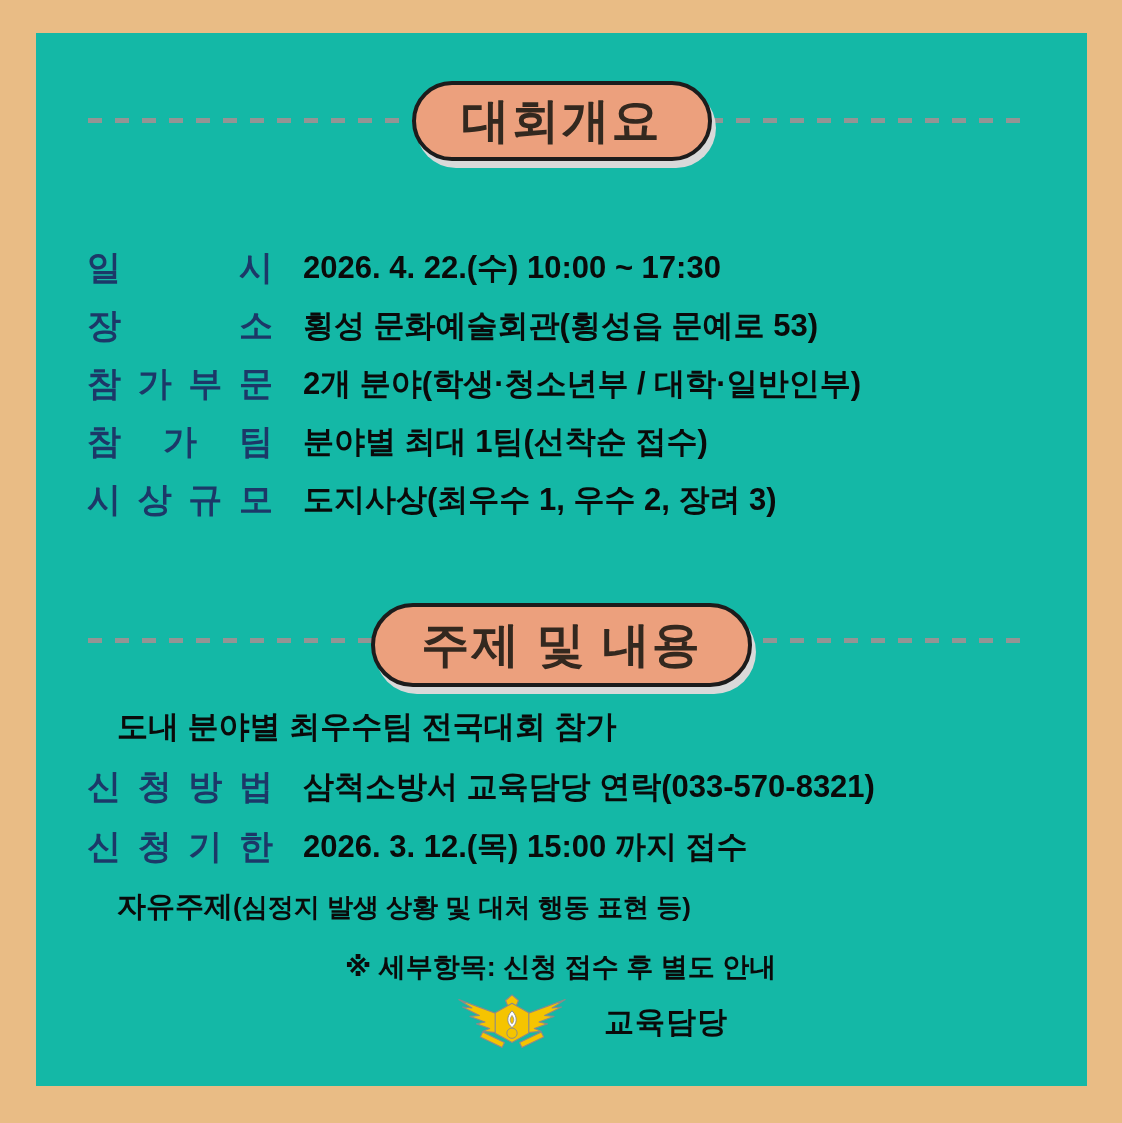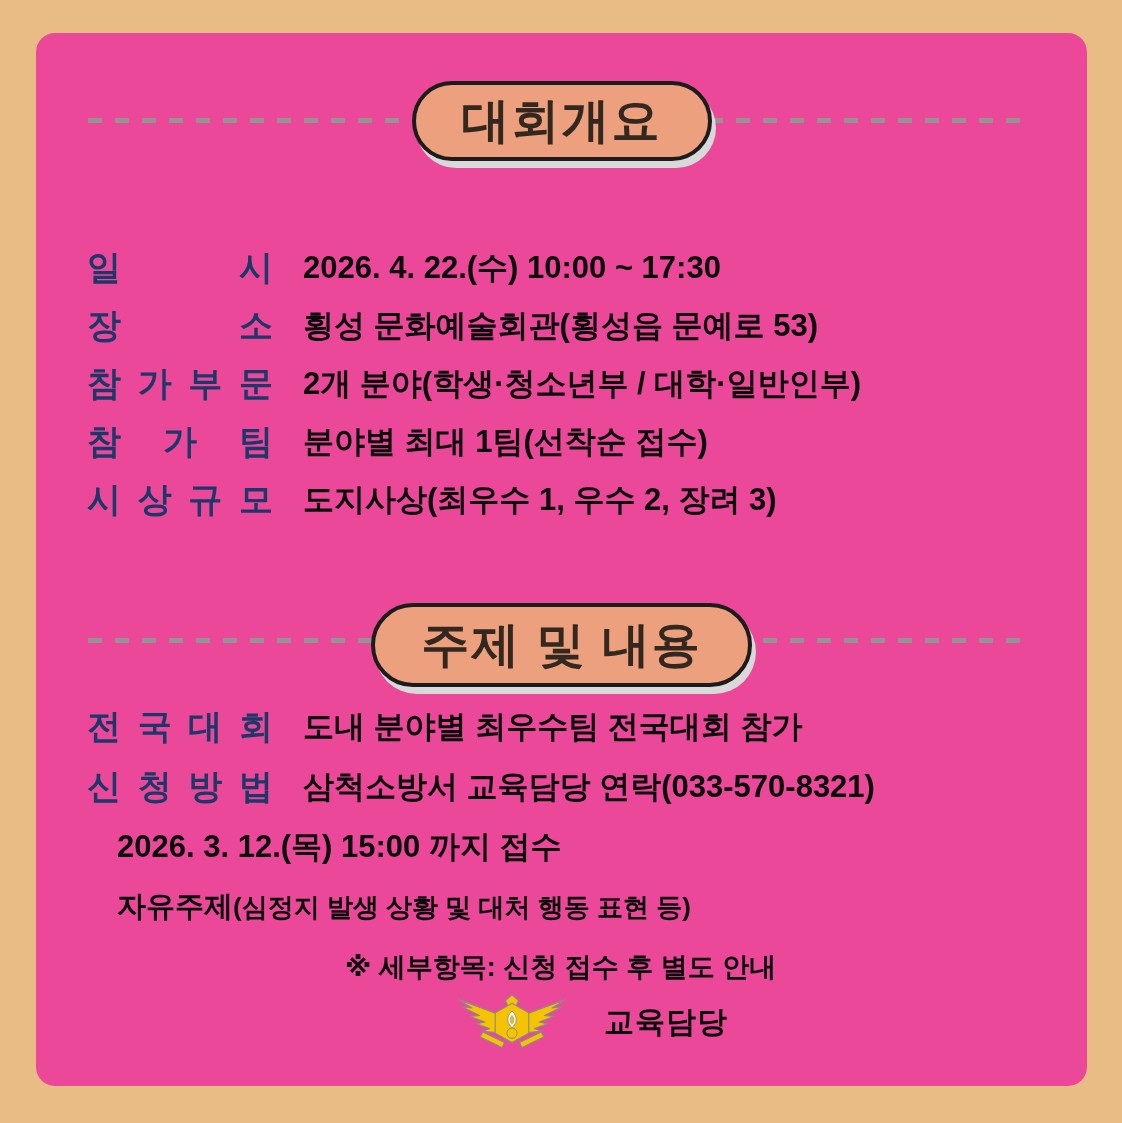--- a/index.html
+++ b/index.html
@@ -5,22 +5,21 @@
   * { margin: 0; padding: 0; box-sizing: border-box; }
   html, body {
     width: 1122px; height: 1123px;
     font-family: "Liberation Sans", "DejaVu Sans", sans-serif;
   }
   body { background: #e9bc85; position: relative; overflow: hidden; }
 
   .panel {
     position: absolute;
     left: 36px; top: 33px; right: 35px; bottom: 37px;
-    background: #ec4899;
-    border-radius: 19px;
+    background: #14b8a6;
   }
 
   
   .section-header {
     position: relative;
     width: 100%;
     display: flex;
     justify-content: center;
     align-items: center;
   }
@@ -139,28 +138,28 @@
     </div>
   </div>
 
   <div class="section-header header-2">
     <div class="dash-line"></div>
     <div class="badge">주제 및 내용</div>
   </div>
 
   <div class="info-list list-2">
     <div class="info-row">
-      <div class="row-label">전 국 대 회</div>
       <div class="row-value">도내 분야별 최우수팀 전국대회 참가</div>
     </div>
     <div class="info-row">
       <div class="row-label">신 청 방 법</div>
       <div class="row-value">삼척소방서 교육담당 연락(033-570-8321)</div>
     </div>
     <div class="info-row">
+      <div class="row-label">신 청 기 한</div>
       <div class="row-value">2026. 3. 12.(목) 15:00 까지 접수</div>
     </div>
     <div class="info-row">
       <div class="row-value">
         <span class="value-main">자유주제</span>
           <span class="value-sub">(심정지 발생 상황 및 대처 행동 표현 등)</span>
       </div>
     </div>
   </div>
 

